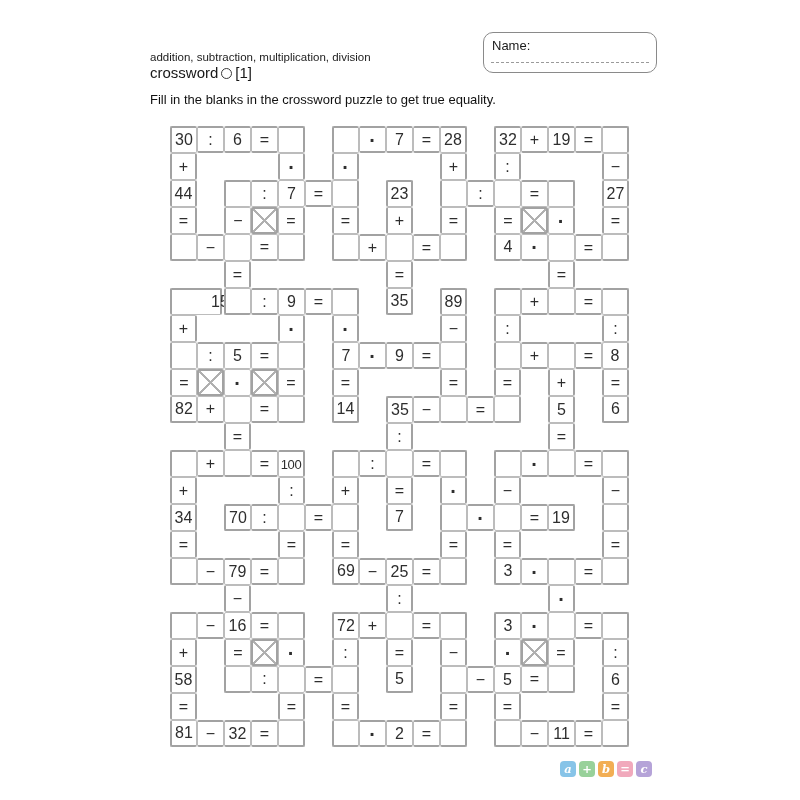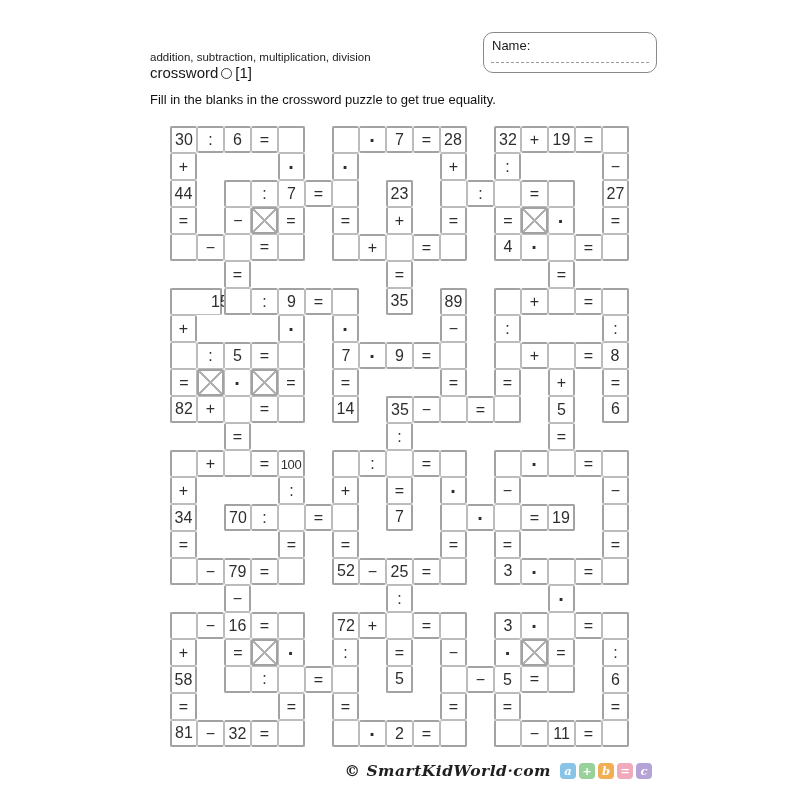--- a/index.html
+++ b/index.html
@@ -216,21 +216,21 @@
       <div class="cell" style="left: 108px; top: 405px; border-width: 1px 2.5px; border-style: solid; border-color: rgb(188, 188, 188) rgb(162, 162, 162);">=</div>
       <div class="cell" style="left: 162px; top: 405px; border-width: 1px 2.5px; border-style: solid; border-color: rgb(188, 188, 188) rgb(162, 162, 162);">=</div>
       <div class="cell" style="left: 270px; top: 405px; border-width: 1px 2.5px; border-style: solid; border-color: rgb(188, 188, 188) rgb(162, 162, 162);">=</div>
       <div class="cell" style="left: 324px; top: 405px; border-width: 1px 2.5px; border-style: solid; border-color: rgb(188, 188, 188) rgb(162, 162, 162);">=</div>
       <div class="cell" style="left: 432px; top: 405px; border-width: 1px 2.5px; border-style: solid; border-color: rgb(188, 188, 188) rgb(162, 162, 162);">=</div>
       <div class="cell" style="left: 0px; top: 432px; border-width: 1px 1px 2.5px 2.5px; border-style: solid; border-color: rgb(188, 188, 188) rgb(188, 188, 188) rgb(162, 162, 162) rgb(162, 162, 162);"></div>
       <div class="cell" style="left: 27px; top: 432px; border-width: 2.5px 1px; border-style: solid; border-color: rgb(162, 162, 162) rgb(188, 188, 188);">−</div>
       <div class="cell" style="left: 54px; top: 432px; border-width: 2.5px 1px 1px; border-style: solid; border-color: rgb(162, 162, 162) rgb(188, 188, 188) rgb(188, 188, 188);">79</div>
       <div class="cell" style="left: 81px; top: 432px; border-width: 2.5px 1px; border-style: solid; border-color: rgb(162, 162, 162) rgb(188, 188, 188);">=</div>
       <div class="cell" style="left: 108px; top: 432px; border-width: 1px 2.5px 2.5px 1px; border-style: solid; border-color: rgb(188, 188, 188) rgb(162, 162, 162) rgb(162, 162, 162) rgb(188, 188, 188);"></div>
-      <div class="cell" style="left: 162px; top: 432px; border-width: 1px 1px 2.5px 2.5px; border-style: solid; border-color: rgb(188, 188, 188) rgb(188, 188, 188) rgb(162, 162, 162) rgb(162, 162, 162);">52</div>
+      <div class="cell" style="left: 162px; top: 432px; border-width: 1px 1px 2.5px 2.5px; border-style: solid; border-color: rgb(188, 188, 188) rgb(188, 188, 188) rgb(162, 162, 162) rgb(162, 162, 162);">69</div>
       <div class="cell" style="left: 189px; top: 432px; border-width: 2.5px 1px; border-style: solid; border-color: rgb(162, 162, 162) rgb(188, 188, 188);">−</div>
       <div class="cell" style="left: 216px; top: 432px; border-width: 2.5px 1px 1px; border-style: solid; border-color: rgb(162, 162, 162) rgb(188, 188, 188) rgb(188, 188, 188);">25</div>
       <div class="cell" style="left: 243px; top: 432px; border-width: 2.5px 1px; border-style: solid; border-color: rgb(162, 162, 162) rgb(188, 188, 188);">=</div>
       <div class="cell" style="left: 270px; top: 432px; border-width: 1px 2.5px 2.5px 1px; border-style: solid; border-color: rgb(188, 188, 188) rgb(162, 162, 162) rgb(162, 162, 162) rgb(188, 188, 188);"></div>
       <div class="cell" style="left: 324px; top: 432px; border-width: 1px 1px 2.5px 2.5px; border-style: solid; border-color: rgb(188, 188, 188) rgb(188, 188, 188) rgb(162, 162, 162) rgb(162, 162, 162);">3</div>
       <div class="cell dot" style="left: 351px; top: 432px; border-width: 2.5px 1px; border-style: solid; border-color: rgb(162, 162, 162) rgb(188, 188, 188);">·</div>
       <div class="cell" style="left: 378px; top: 432px; border-width: 2.5px 1px 1px; border-style: solid; border-color: rgb(162, 162, 162) rgb(188, 188, 188) rgb(188, 188, 188);"></div>
       <div class="cell" style="left: 405px; top: 432px; border-width: 2.5px 1px; border-style: solid; border-color: rgb(162, 162, 162) rgb(188, 188, 188);">=</div>
       <div class="cell" style="left: 432px; top: 432px; border-width: 1px 2.5px 2.5px 1px; border-style: solid; border-color: rgb(188, 188, 188) rgb(162, 162, 162) rgb(162, 162, 162) rgb(188, 188, 188);"></div>
       <div class="cell" style="left: 54px; top: 459px; border-width: 1px 2.5px; border-style: solid; border-color: rgb(188, 188, 188) rgb(162, 162, 162);">−</div>
@@ -292,21 +292,20 @@
       <div class="cell" style="left: 243px; top: 594px; border-width: 2.5px 1px; border-style: solid; border-color: rgb(162, 162, 162) rgb(188, 188, 188);">=</div>
       <div class="cell" style="left: 270px; top: 594px; border-width: 1px 2.5px 2.5px 1px; border-style: solid; border-color: rgb(188, 188, 188) rgb(162, 162, 162) rgb(162, 162, 162) rgb(188, 188, 188);"></div>
       <div class="cell" style="left: 324px; top: 594px; border-width: 1px 1px 2.5px 2.5px; border-style: solid; border-color: rgb(188, 188, 188) rgb(188, 188, 188) rgb(162, 162, 162) rgb(162, 162, 162);"></div>
       <div class="cell" style="left: 351px; top: 594px; border-width: 2.5px 1px; border-style: solid; border-color: rgb(162, 162, 162) rgb(188, 188, 188);">−</div>
       <div class="cell" style="left: 378px; top: 594px; border-width: 2.5px 1px; border-style: solid; border-color: rgb(162, 162, 162) rgb(188, 188, 188);">11</div>
       <div class="cell" style="left: 405px; top: 594px; border-width: 2.5px 1px; border-style: solid; border-color: rgb(162, 162, 162) rgb(188, 188, 188);">=</div>
       <div class="cell" style="left: 432px; top: 594px; border-width: 1px 2.5px 2.5px 1px; border-style: solid; border-color: rgb(188, 188, 188) rgb(162, 162, 162) rgb(162, 162, 162) rgb(188, 188, 188);"></div>
     </div>
 
   <div class="footer">
-    <span class="credit">© SmartKidWorld·com</span>
     <span class="badges" id="badges">
         <span class="badge" style="background: rgb(135, 196, 232);">a</span>
         <span class="badge" style="background: rgb(152, 209, 154);">+</span>
         <span class="badge" style="background: rgb(242, 174, 84);">b</span>
         <span class="badge" style="background: rgb(241, 169, 188);">=</span>
         <span class="badge" style="background: rgb(181, 163, 216);">c</span>
       </span>
   </div>
 
 </div>

